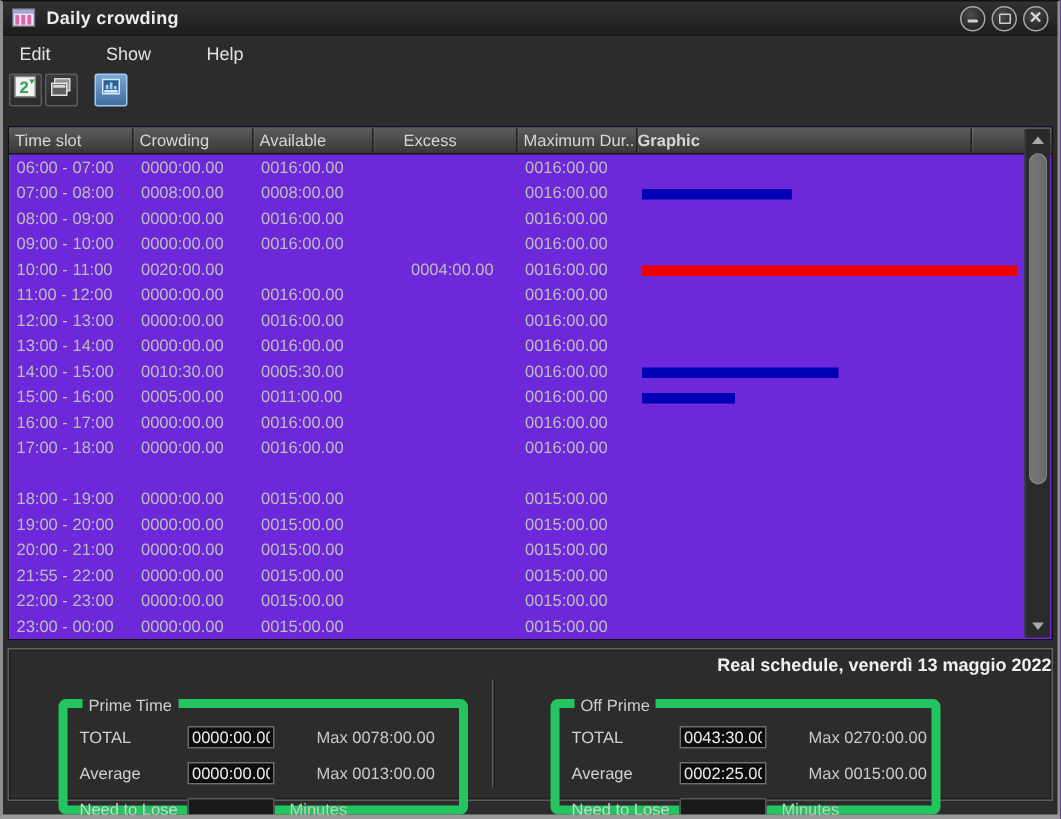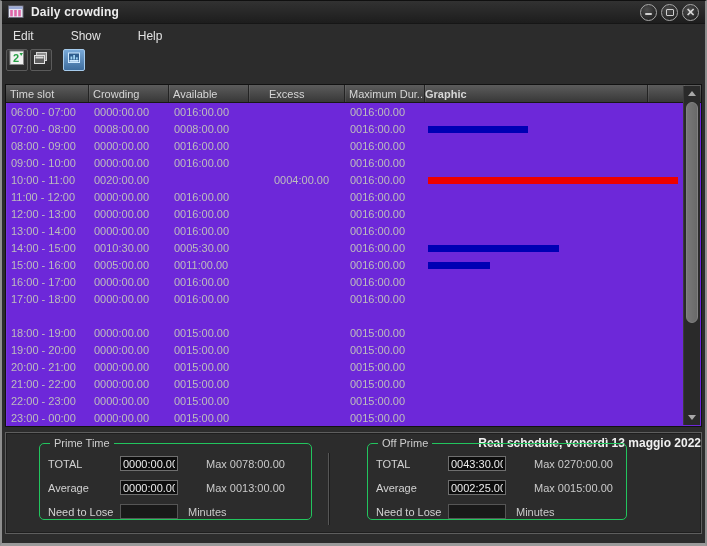--- a/index.html
+++ b/index.html
@@ -97,21 +97,21 @@
   }
   
   .footer {
     position:absolute; left:5px; top:432px; width:697px; height:102px;
     background:#2c2c2c; border:1px solid #5e5e5e; box-sizing:border-box;
     box-shadow:inset 0 0 0 1px #1e1e1e;
   }
   .footer-title { text-align:right; font-size:12px; font-weight:bold; color:#f0f0f0; margin-top:3px; }
   .vdivider { position:absolute; left:322px; top:20px; bottom:8px; width:1px; background:#565656; box-shadow:1px 0 0 #1c1c1c; }
   .groupbox {
-    position:absolute; top:10px; height:77px; border:1px solid #22c55e; border-radius:5px; box-sizing:border-box;
+    position:absolute; top:33px; height:77px; border:6px solid #22c55e; border-radius:5px; box-sizing:border-box;
   }
   .gb-prime { left:33px; width:273px; }
   .gb-off { left:361px; width:260px; }
   .gb-label {
     position:absolute; top:-7px; left:10px; background:#2c2c2c; padding:0 4px;
     font-size:11px; color:#cdcdcd; line-height:13px;
   }
   .gb-row { display:flex; align-items:center; height:17px; margin:0 0 0 8px; }
   .gb-row.r1 { margin-top:11px; } .gb-row.r2 { margin-top:7px; } .gb-row.r3 { margin-top:7px; }
   .gb-lab { width:72px; font-size:11px; color:#d2d2d2; }
@@ -359,21 +359,21 @@
     <div class="td c-crowd">0000:00.00</div>
     <div class="td c-avail">0015:00.00</div>
     <div class="td c-excess"></div>
     <div class="td c-max">0015:00.00</div>
     <div class="td c-graphic">
       
     </div>
   </div>
 
   <div class="trow">
-    <div class="td c-time">21:00 - 22:00</div>
+    <div class="td c-time">21:55 - 22:00</div>
     <div class="td c-crowd">0000:00.00</div>
     <div class="td c-avail">0015:00.00</div>
     <div class="td c-excess"></div>
     <div class="td c-max">0015:00.00</div>
     <div class="td c-graphic">
       
     </div>
   </div>
 
   <div class="trow">

